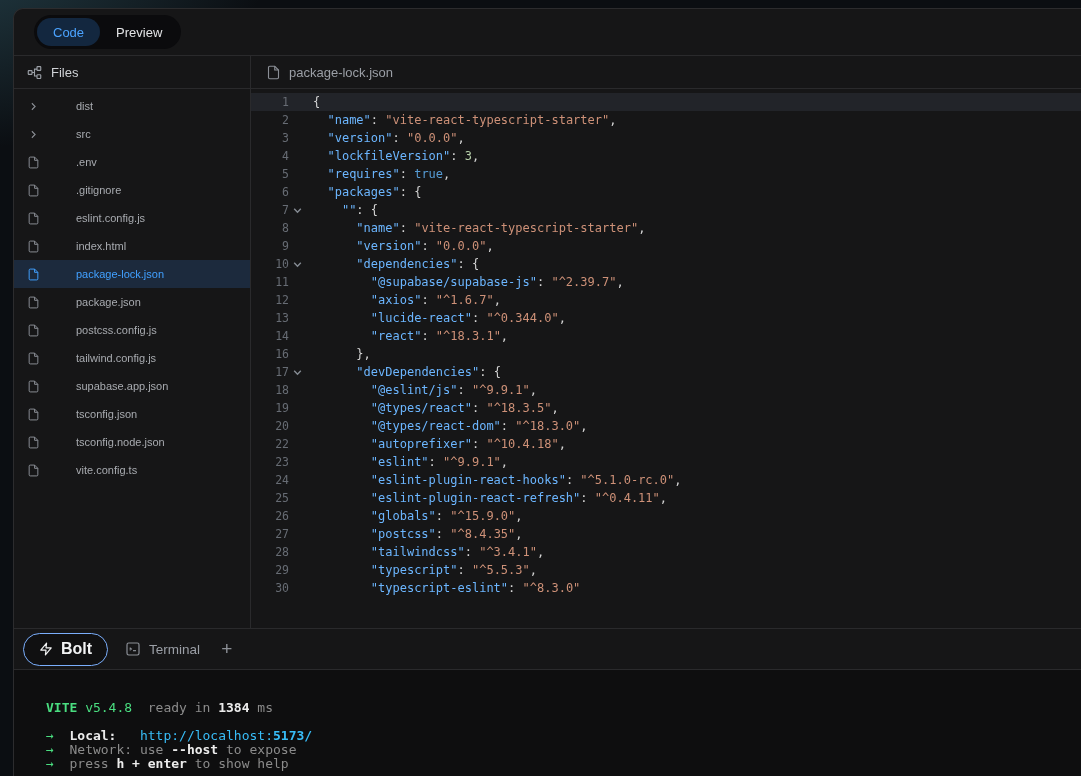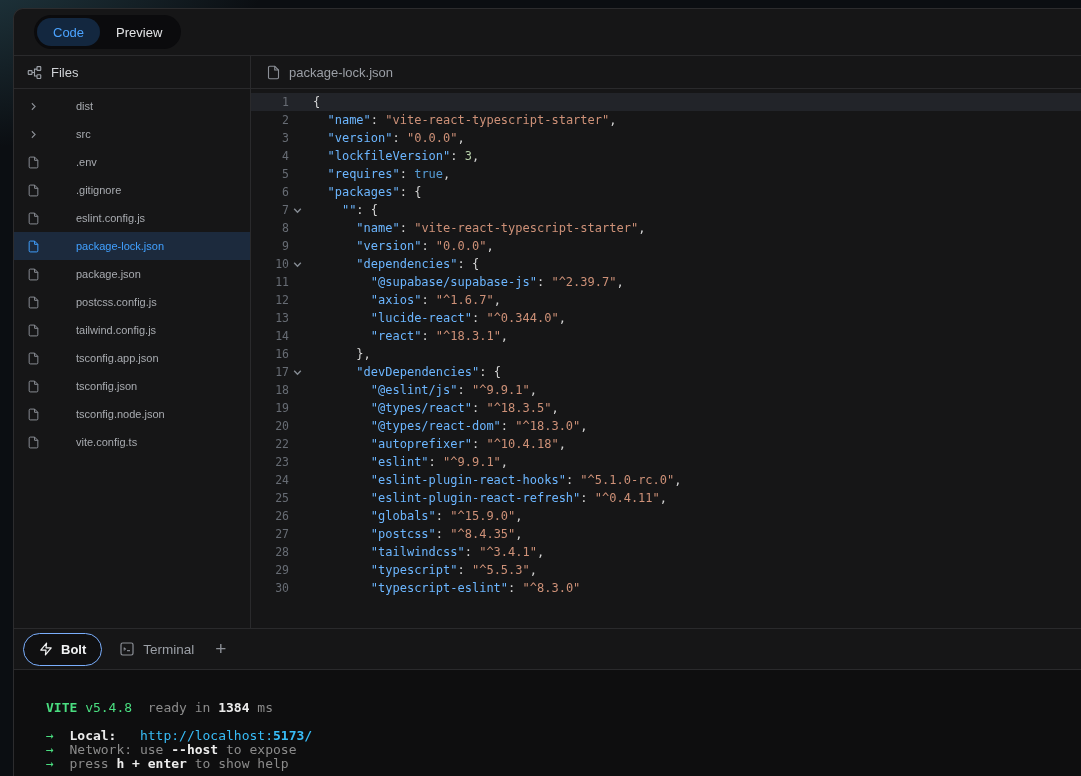--- a/index.html
+++ b/index.html
@@ -43,21 +43,21 @@
   .fold { width:17px; flex:none; display:flex; justify-content:center; align-items:center; }
   .code-text { padding-left:7px; font-size:12px; line-height:18px; }
   .tok-p { color:#d6d6d6; }
   .tok-k { color:#6cb6ff; }
   .tok-s { color:#ce9178; }
   .tok-n { color:#b5cea8; }
   .tok-b { color:#569cd6; }
   
   .bottom-tabs { height:41px; flex:none; border-top:1px solid #2a2a2c; display:flex; align-items:center; padding-left:9px; gap:17px; }
   .bolt-pill { display:flex; align-items:center; gap:8px; height:33px; padding:0 15px; border:1px solid #7aaefc; border-radius:17px; background:#101011; color:#fff; cursor:pointer; }
-  .bolt-pill .label { font-size:13px; font-weight:600; color:#f2f3f4; }
+  .bolt-pill .label { font-size:16px; font-weight:600; color:#f2f3f4; }
   .term-tab { display:flex; align-items:center; gap:8px; color:#8b8f96; cursor:pointer; }
   .term-tab .label { font-size:13.5px; color:#9b9fa6; }
   .add-tab { color:#8b8f96; font-size:19px; font-weight:300; cursor:pointer; padding:0 4px; }
   
   .terminal { height:107px; flex:none; border-top:1px solid #2a2a2c; background:#0e0e0f; padding:31px 0 0 32px; font-family:"DejaVu Sans Mono","Liberation Mono",monospace; font-size:13px; line-height:14px; overflow:hidden; }
   .t-line { white-space:pre; min-height:14px; }
   .t-g  { color:#4ade80; }
   .t-gb { color:#4ade80; font-weight:bold; }
   .t-d  { color:#8b8b8b; }
   .t-wb { color:#ececec; font-weight:bold; }
@@ -139,20 +139,29 @@
           </div>
           <div class="tree-row">
             <span class="t-icon">
               <svg width="13" height="13" viewBox="0 0 24 24" fill="none" stroke="currentColor" stroke-width="1.8">
                 <path d="M14 2H6a2 2 0 0 0-2 2v16a2 2 0 0 0 2 2h12a2 2 0 0 0 2-2V8z"></path>
                 <polyline points="14 2 14 8 20 8"></polyline>
               </svg>
             </span>
             <span class="tree-label">eslint.config.js</span>
           </div>
+          <div class="tree-row">
+            <span class="t-icon">
+              <svg width="13" height="13" viewBox="0 0 24 24" fill="none" stroke="currentColor" stroke-width="1.8">
+                <path d="M14 2H6a2 2 0 0 0-2 2v16a2 2 0 0 0 2 2h12a2 2 0 0 0 2-2V8z"></path>
+                <polyline points="14 2 14 8 20 8"></polyline>
+              </svg>
+            </span>
+            <span class="tree-label">index.html</span>
+          </div>
           <div class="tree-row selected">
             <span class="t-icon">
               <svg width="13" height="13" viewBox="0 0 24 24" fill="none" stroke="currentColor" stroke-width="1.8">
                 <path d="M14 2H6a2 2 0 0 0-2 2v16a2 2 0 0 0 2 2h12a2 2 0 0 0 2-2V8z"></path>
                 <polyline points="14 2 14 8 20 8"></polyline>
               </svg>
             </span>
             <span class="tree-label">package-lock.json</span>
           </div>
           <div class="tree-row">
@@ -182,21 +191,21 @@
             </span>
             <span class="tree-label">tailwind.config.js</span>
           </div>
           <div class="tree-row">
             <span class="t-icon">
               <svg width="13" height="13" viewBox="0 0 24 24" fill="none" stroke="currentColor" stroke-width="1.8">
                 <path d="M14 2H6a2 2 0 0 0-2 2v16a2 2 0 0 0 2 2h12a2 2 0 0 0 2-2V8z"></path>
                 <polyline points="14 2 14 8 20 8"></polyline>
               </svg>
             </span>
-            <span class="tree-label">tsconfig.app.json</span>
+            <span class="tree-label">supabase.app.json</span>
           </div>
           <div class="tree-row">
             <span class="t-icon">
               <svg width="13" height="13" viewBox="0 0 24 24" fill="none" stroke="currentColor" stroke-width="1.8">
                 <path d="M14 2H6a2 2 0 0 0-2 2v16a2 2 0 0 0 2 2h12a2 2 0 0 0 2-2V8z"></path>
                 <polyline points="14 2 14 8 20 8"></polyline>
               </svg>
             </span>
             <span class="tree-label">tsconfig.json</span>
           </div>

